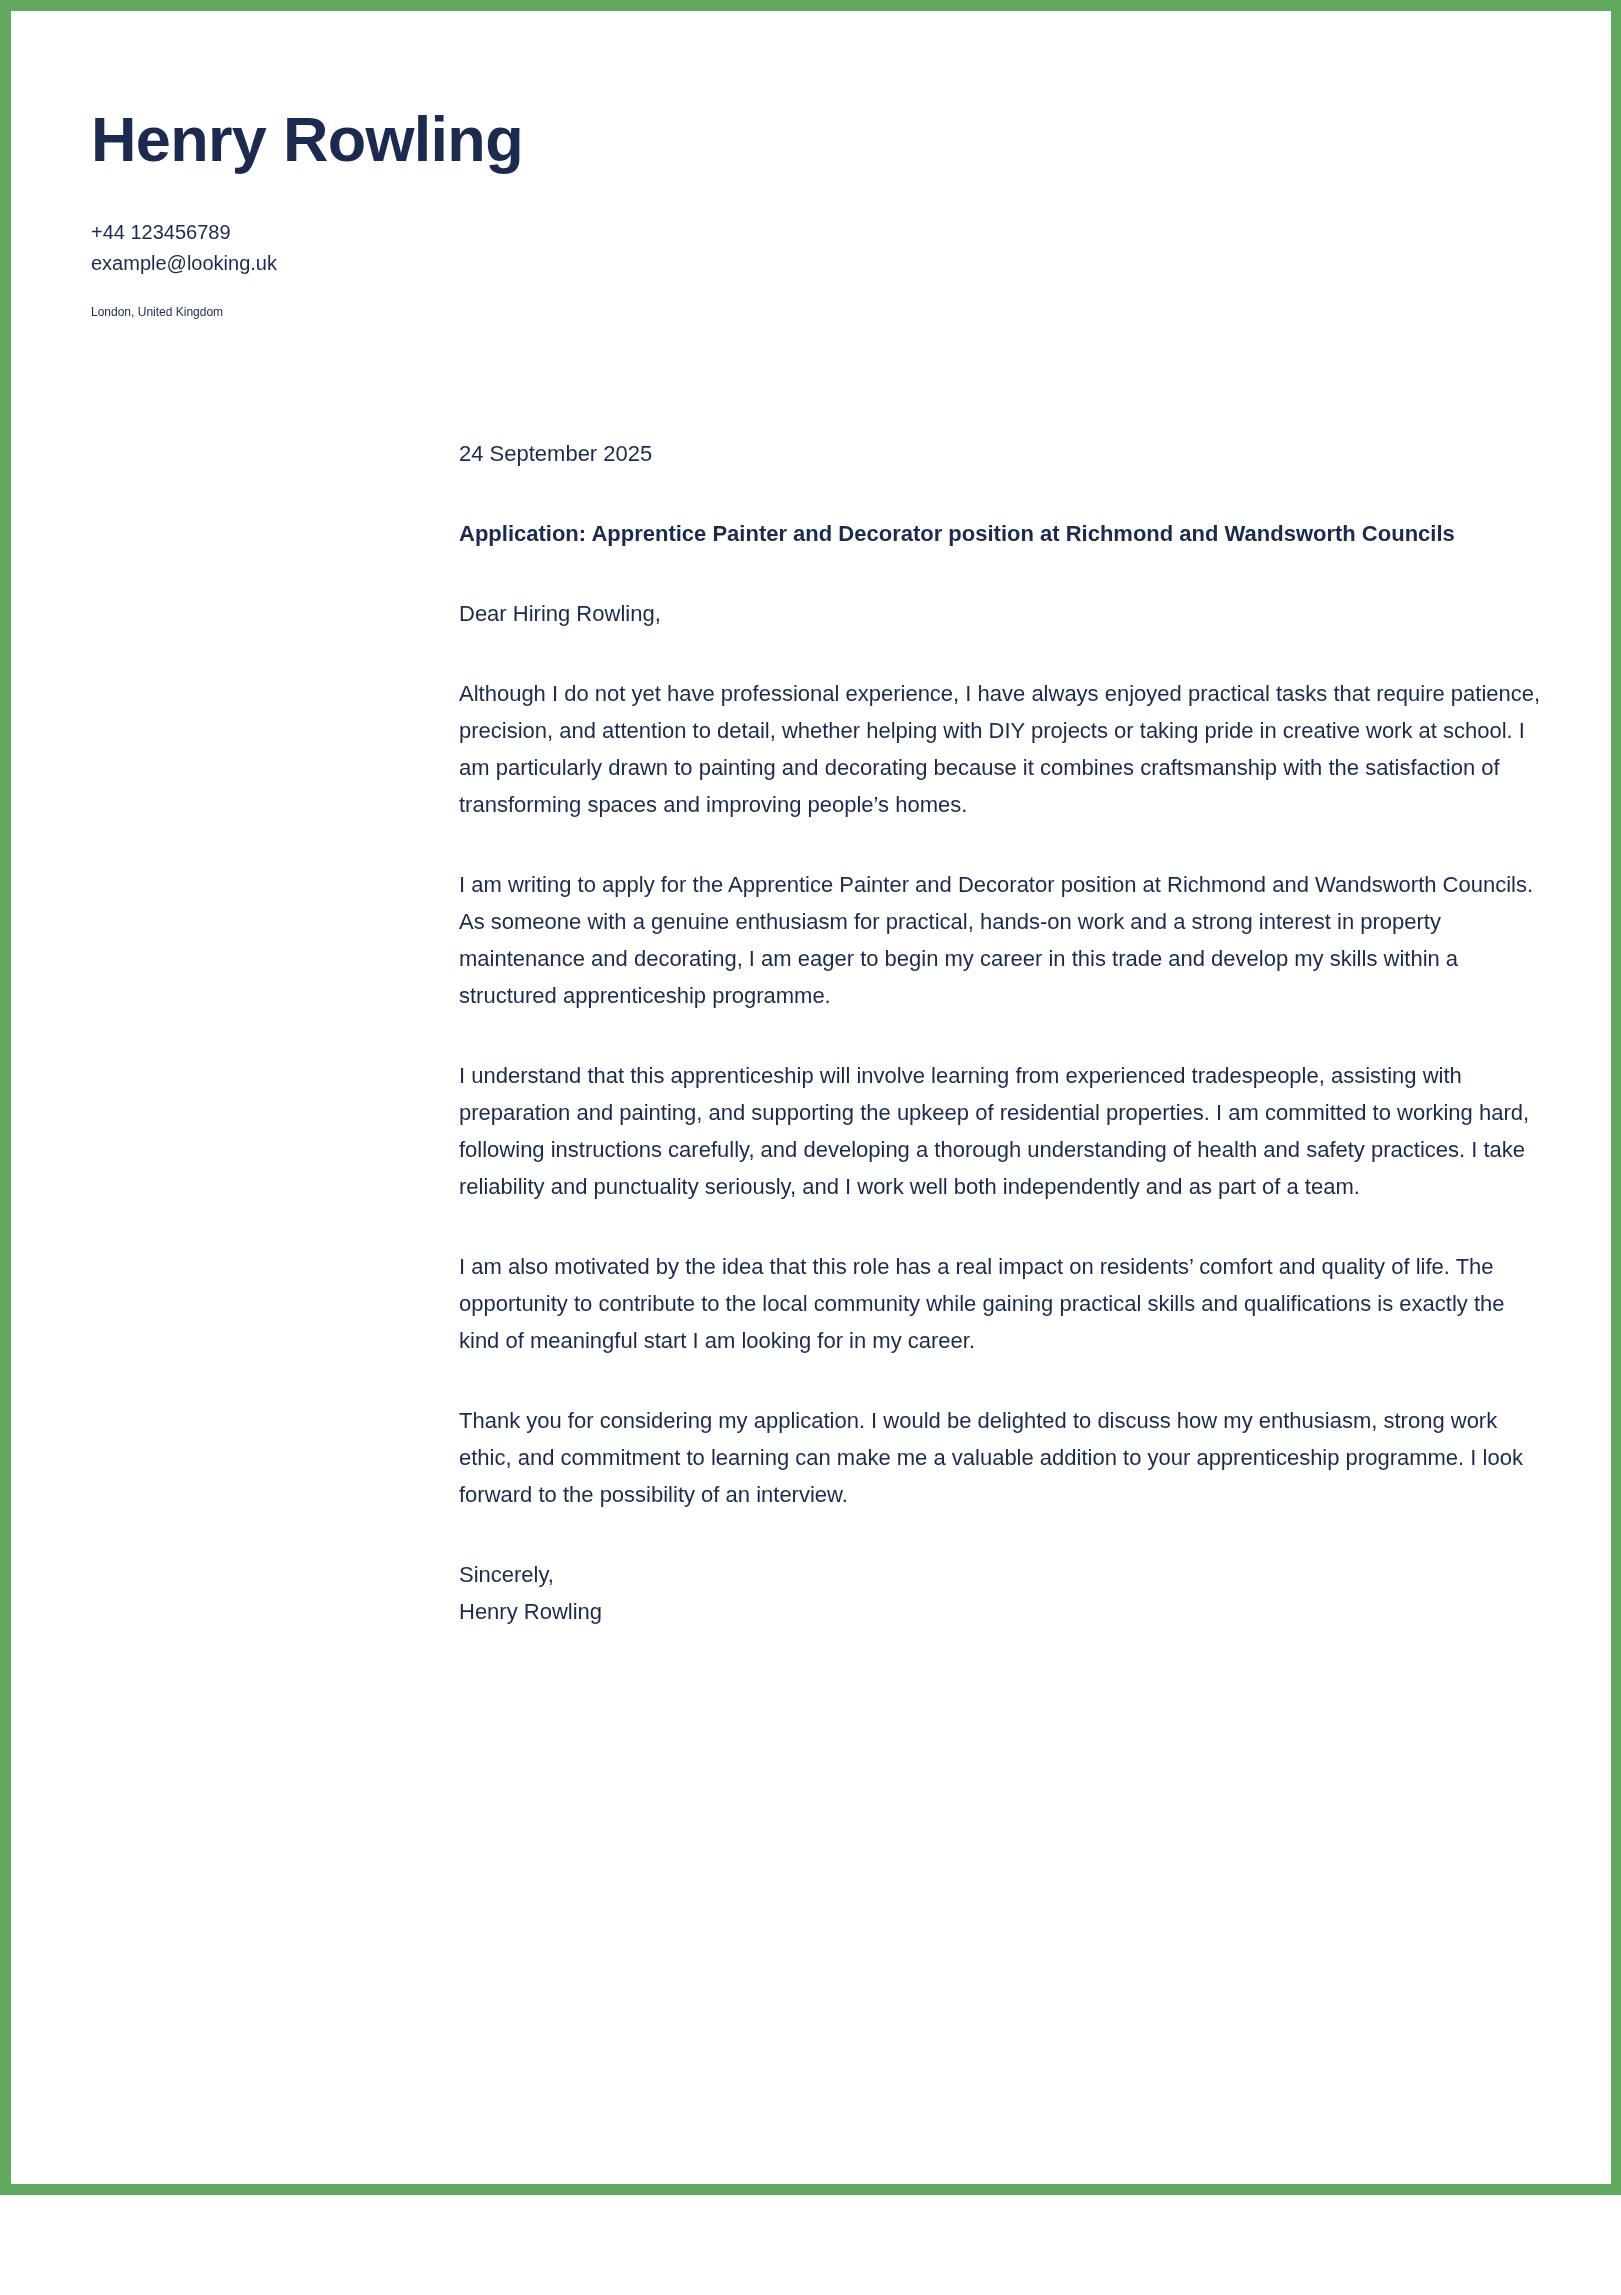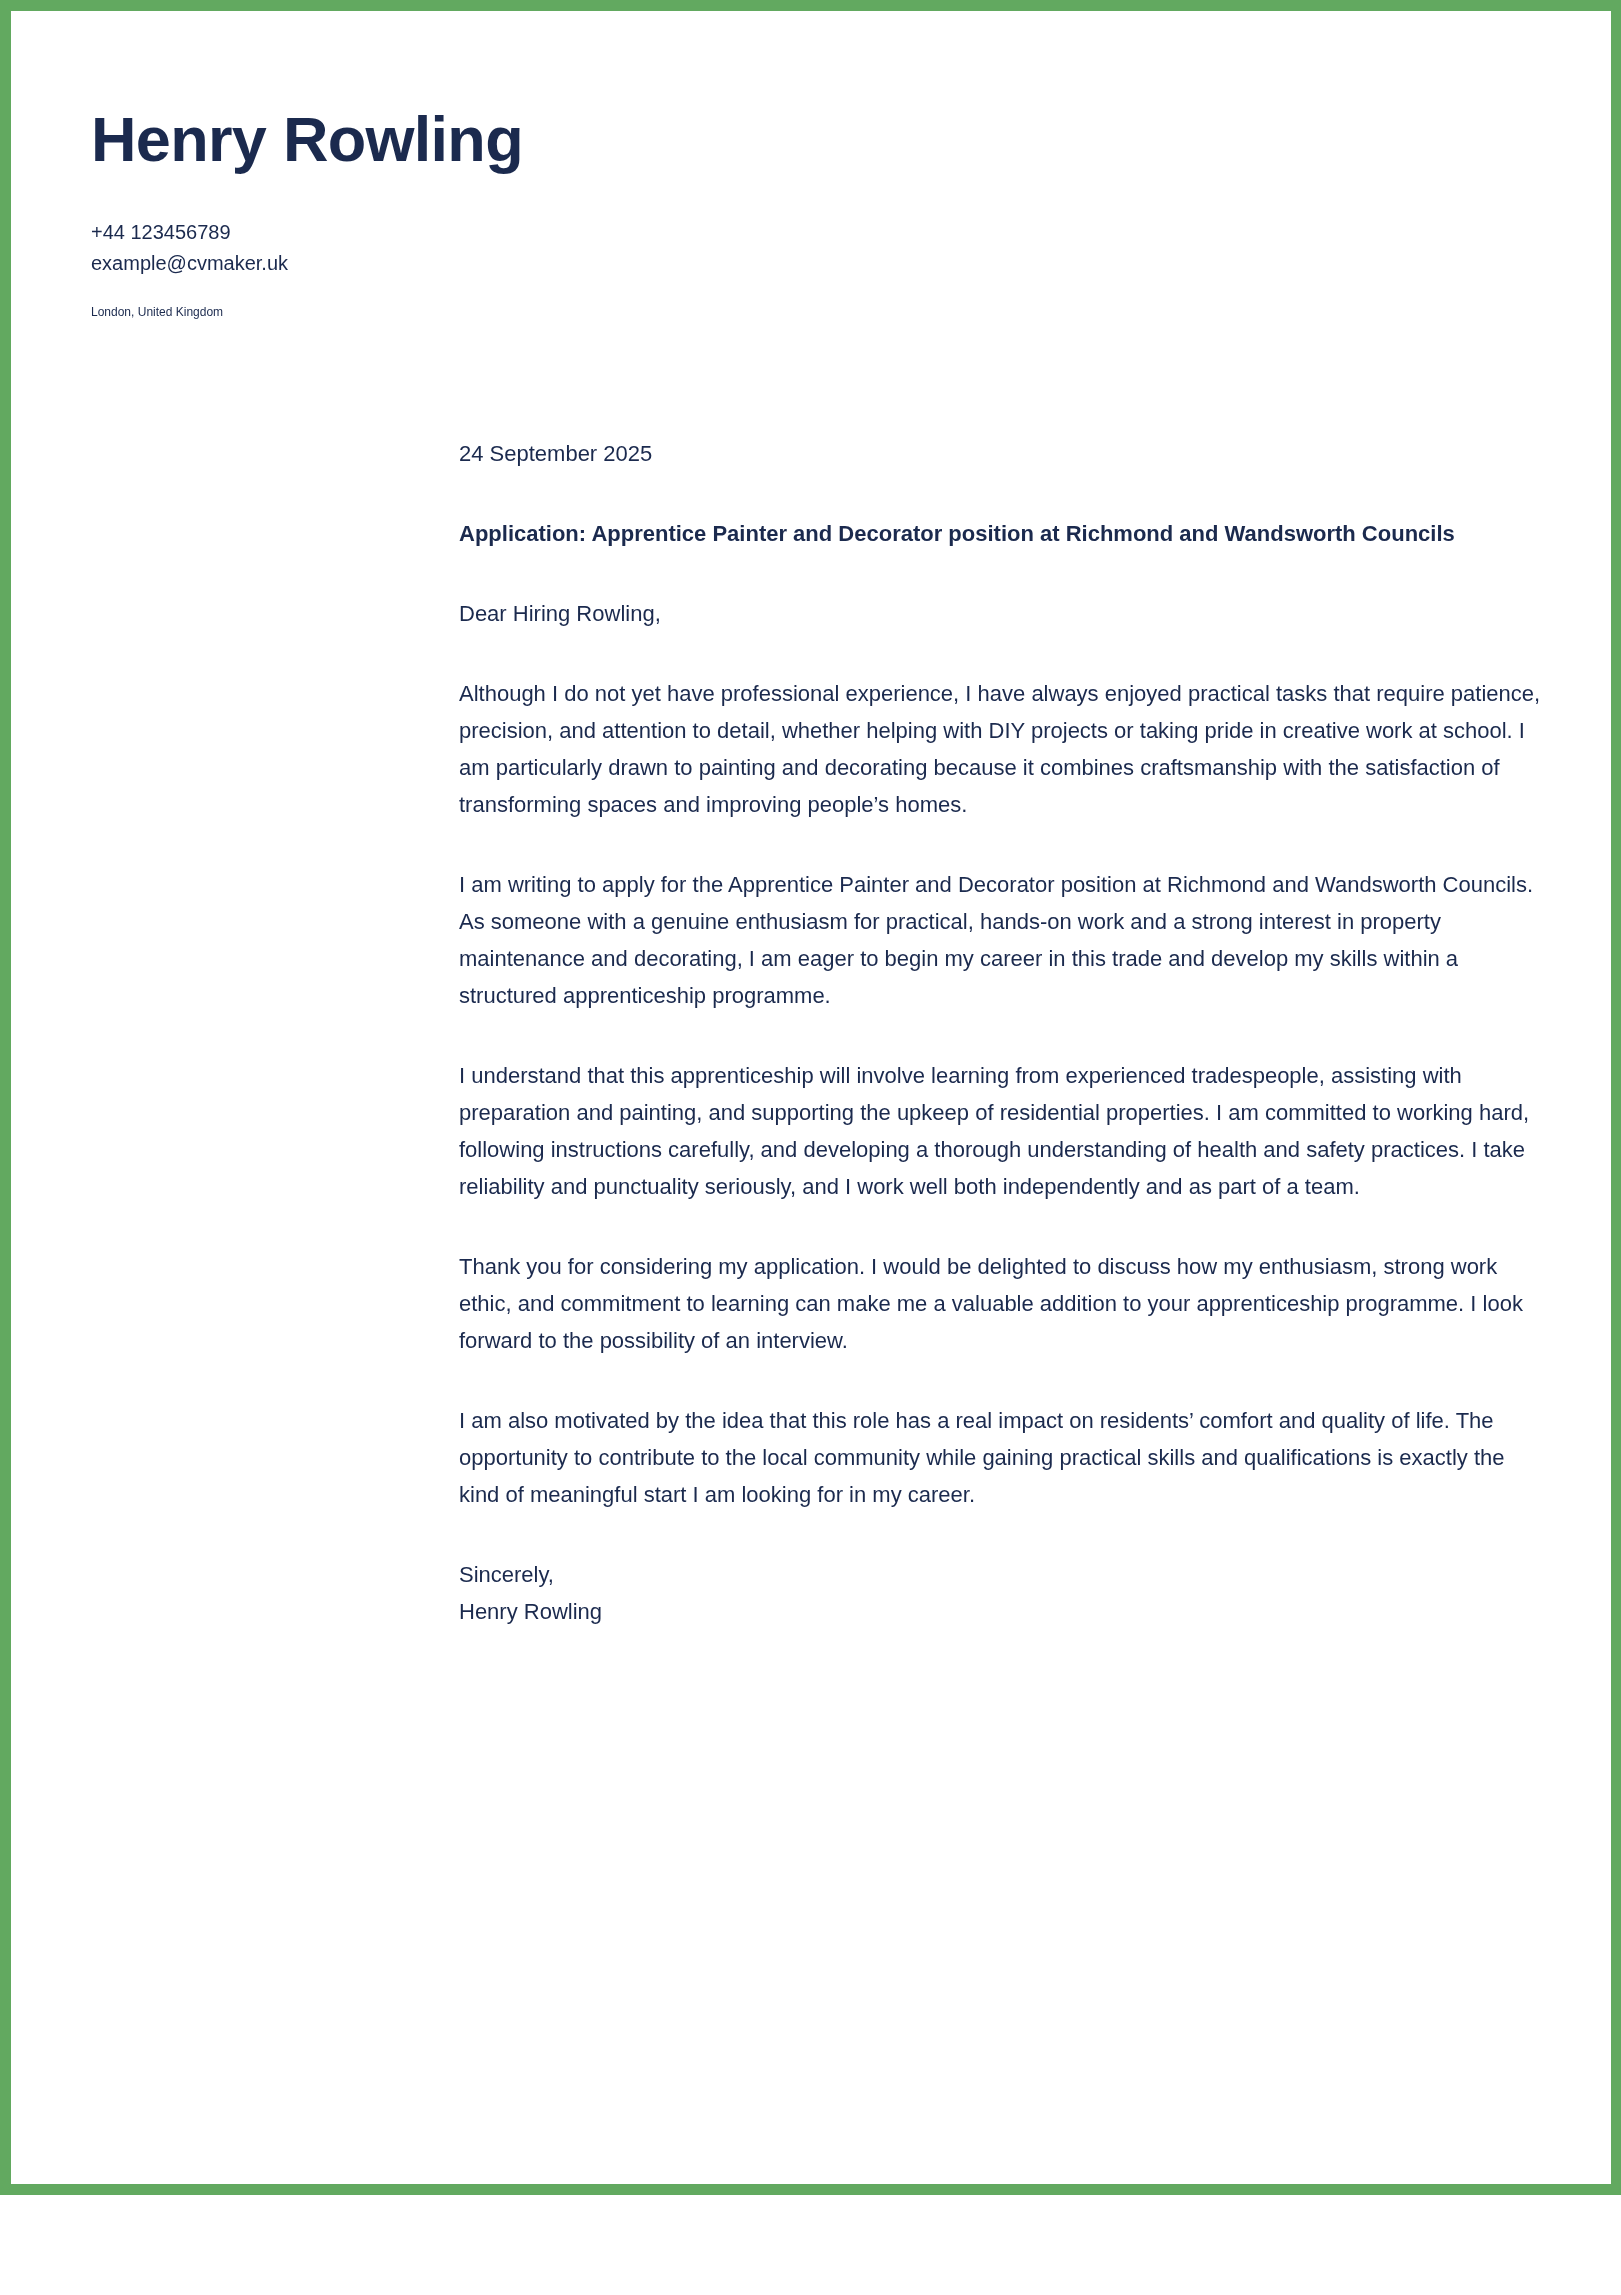--- a/index.html
+++ b/index.html
@@ -68,42 +68,42 @@
 </head>
 <body>
 
 <div class="page">
 
   <div class="header">
     <h1 class="name">Henry Rowling</h1>
 
     <div class="contact">
       <p>+44 123456789</p>
-      <p>example@cvmaker.uk</p>
+      <p>example@looking.uk</p>
     </div>
 
     <div class="location">London, United Kingdom</div>
   </div>
 
   <div class="letter">
     <p class="date">24 September 2025</p>
 
     <p class="subject">Application: Apprentice Painter and Decorator position at Richmond and Wandsworth Councils</p>
 
     <p class="salutation">Dear Hiring Rowling,</p>
 
     <p>Although I do not yet have professional experience, I have always enjoyed practical tasks that require patience, precision, and attention to detail, whether helping with DIY projects or taking pride in creative work at school. I am particularly drawn to painting and decorating because it combines craftsmanship with the satisfaction of transforming spaces and improving people’s homes.</p>
 
     <p>I am writing to apply for the Apprentice Painter and Decorator position at Richmond and Wandsworth Councils. As someone with a genuine enthusiasm for practical, hands-on work and a strong interest in property maintenance and decorating, I am eager to begin my career in this trade and develop my skills within a structured apprenticeship programme.</p>
 
     <p>I understand that this apprenticeship will involve learning from experienced tradespeople, assisting with preparation and painting, and supporting the upkeep of residential properties. I am committed to working hard, following instructions carefully, and developing a thorough understanding of health and safety practices. I take reliability and punctuality seriously, and I work well both independently and as part of a team.</p>
 
+    <p>I am also motivated by the idea that this role has a real impact on residents’ comfort and quality of life. The opportunity to contribute to the local community while gaining practical skills and qualifications is exactly the kind of meaningful start I am looking for in my career.</p>
+
     <p>Thank you for considering my application. I would be delighted to discuss how my enthusiasm, strong work ethic, and commitment to learning can make me a valuable addition to your apprenticeship programme. I look forward to the possibility of an interview.</p>
-
-    <p>I am also motivated by the idea that this role has a real impact on residents’ comfort and quality of life. The opportunity to contribute to the local community while gaining practical skills and qualifications is exactly the kind of meaningful start I am looking for in my career.</p>
 
     <div class="closing-block">
       <p>Sincerely,</p>
       <p>Henry Rowling</p>
     </div>
   </div>
 
 </div>
 
 

